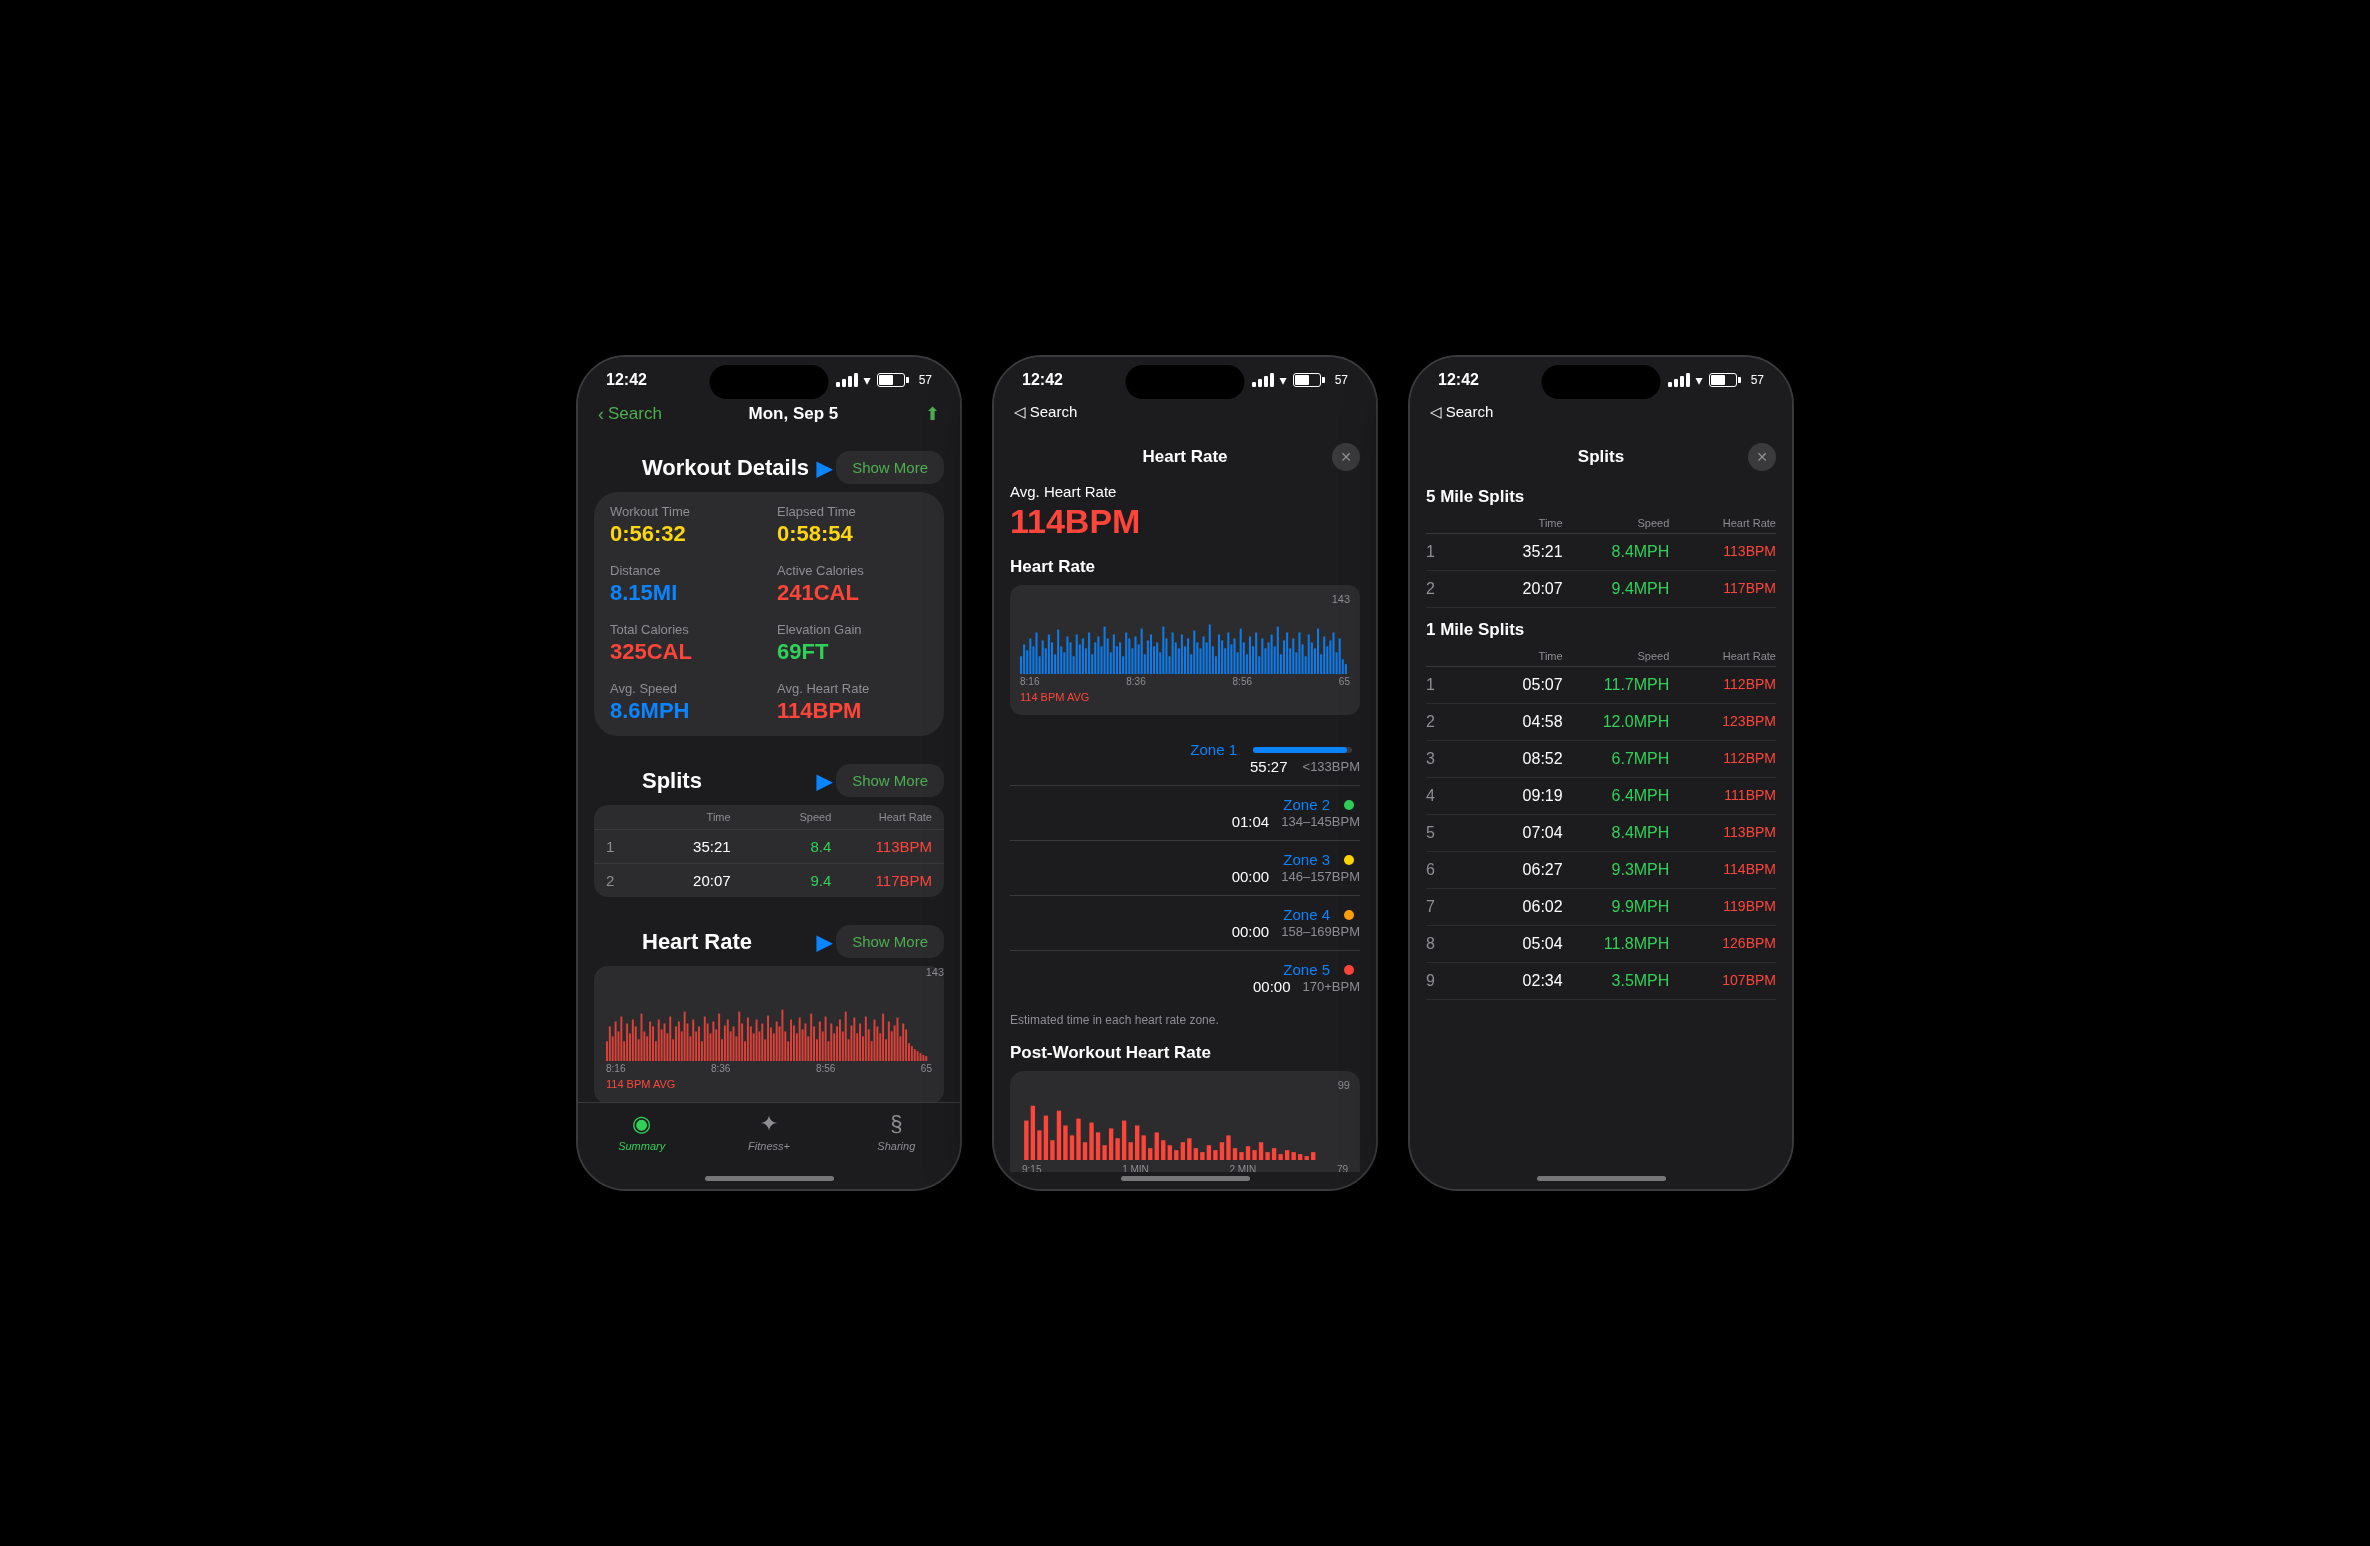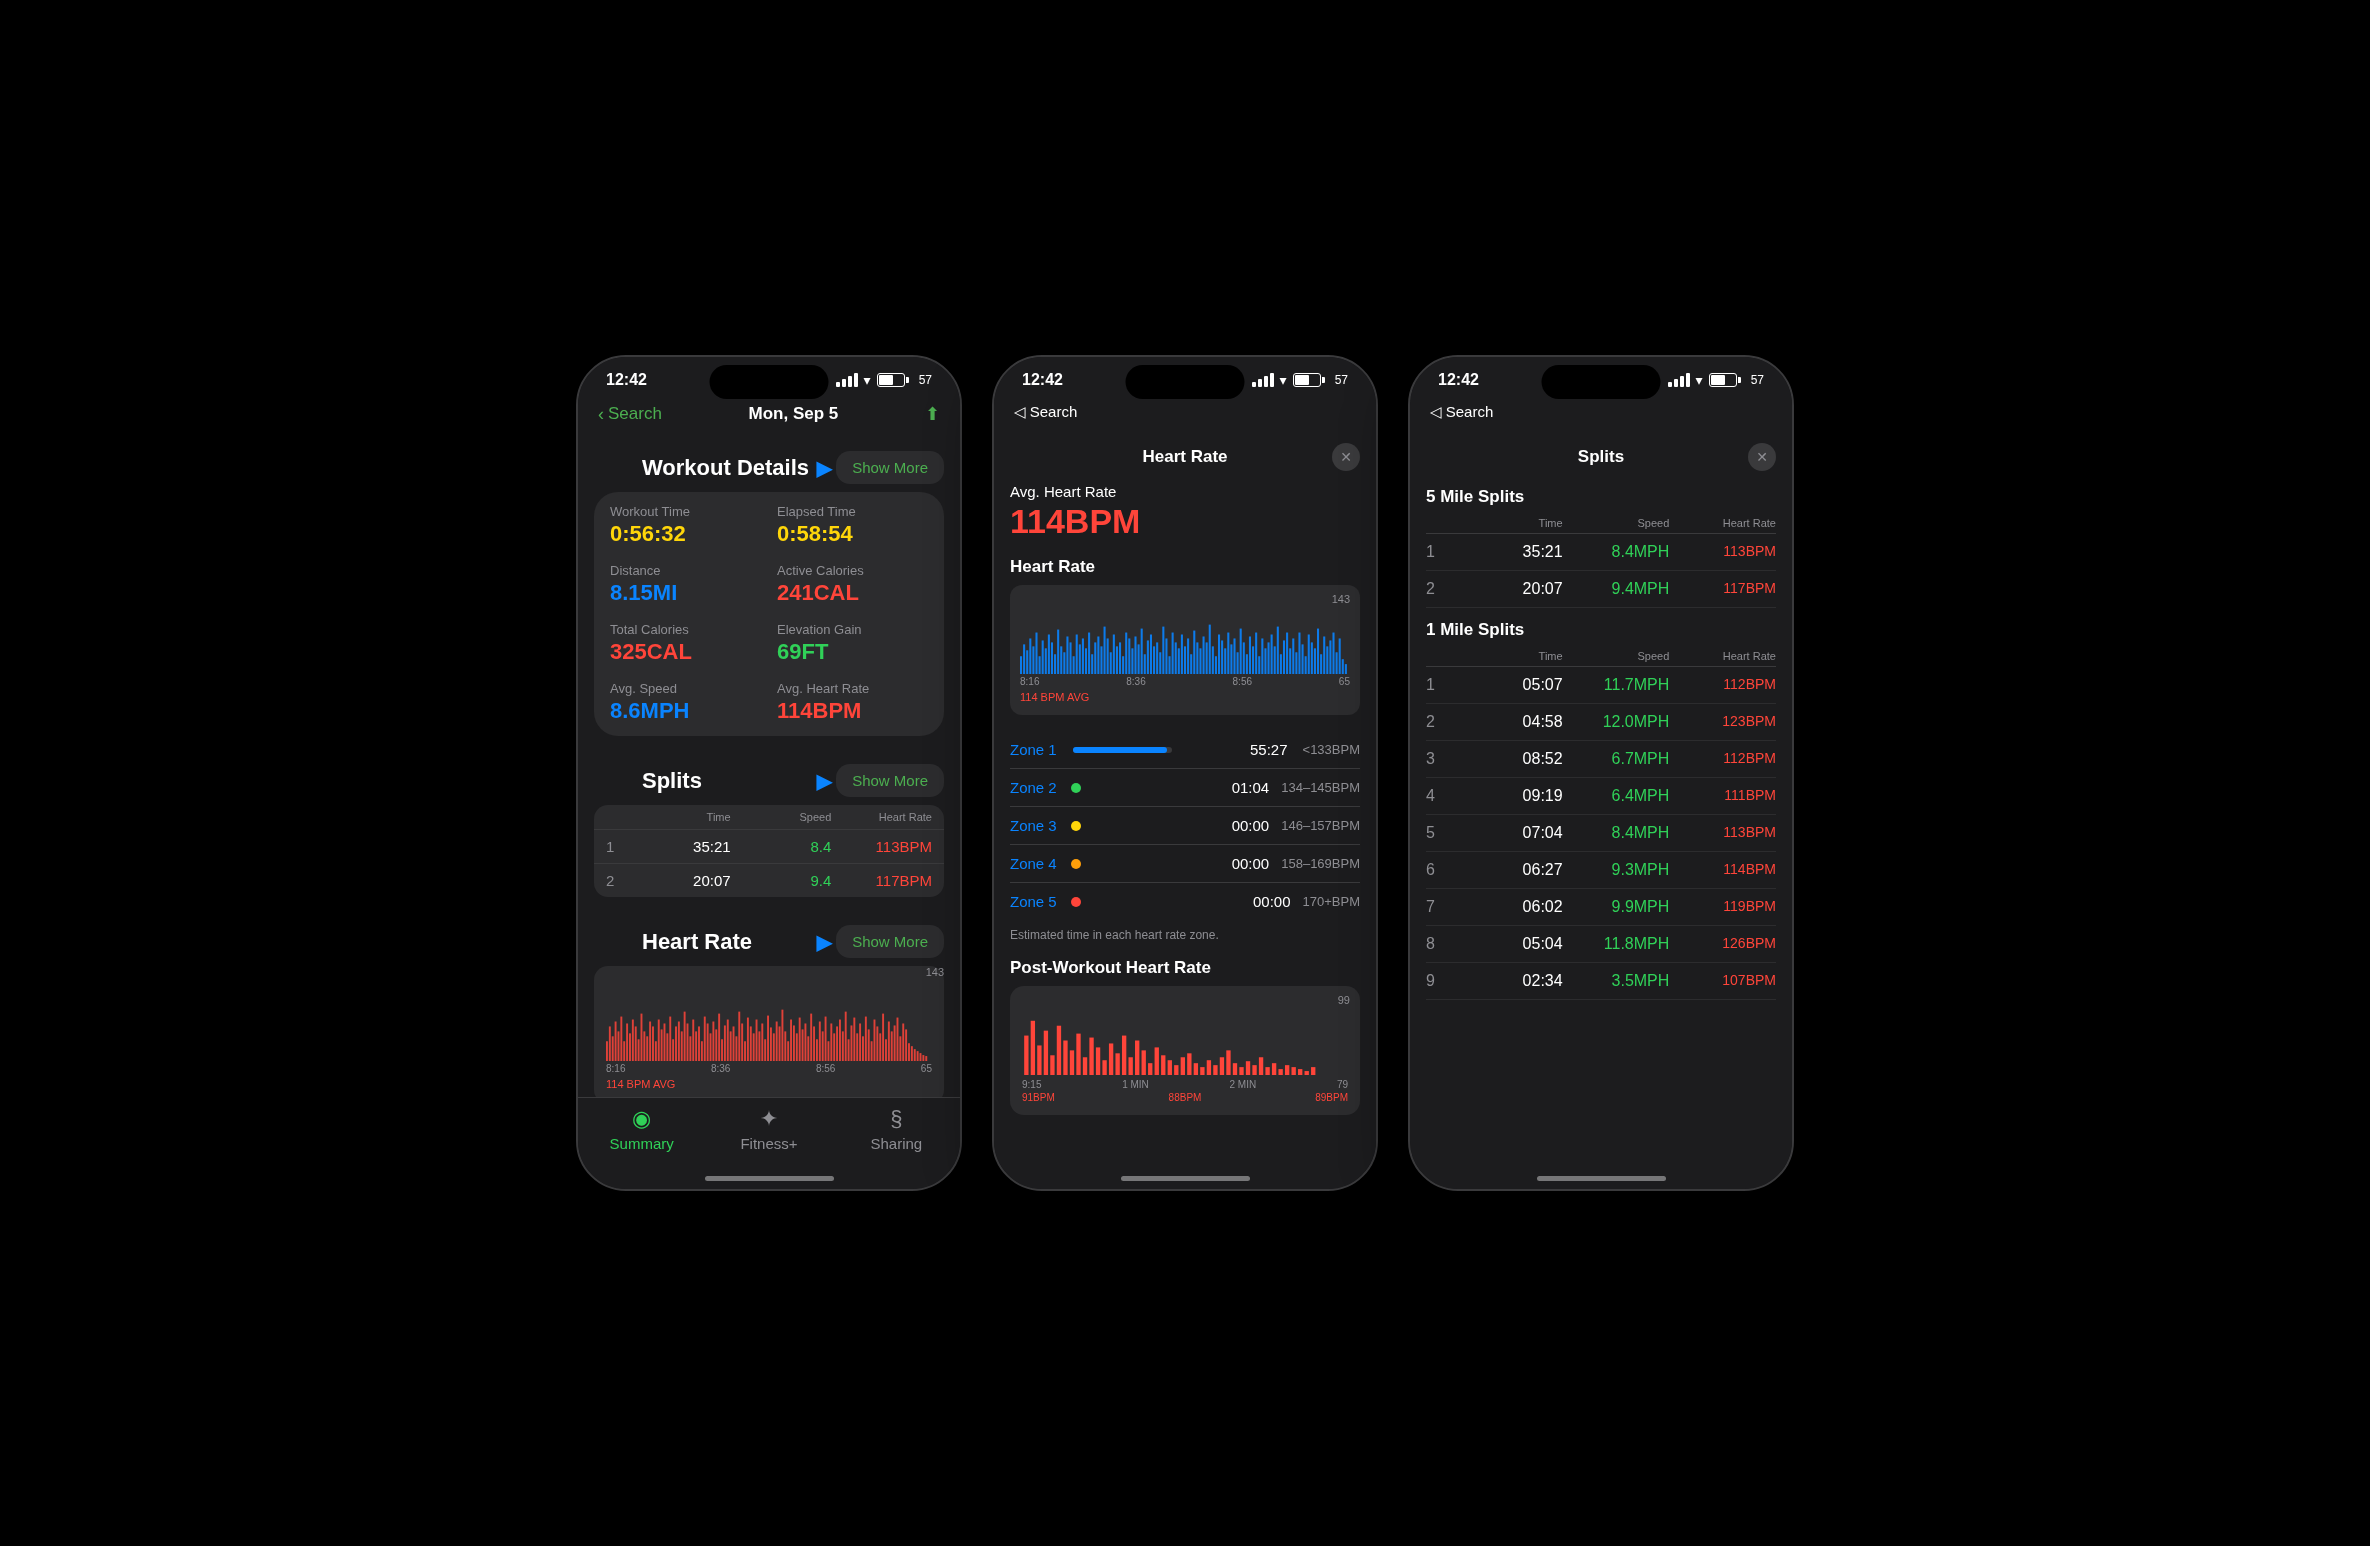--- a/index.html
+++ b/index.html
@@ -278,21 +278,21 @@
     }
     .tab-item {
       flex: 1;
       display: flex;
       flex-direction: column;
       align-items: center;
       gap: 3px;
       cursor: pointer;
     }
     .tab-icon { font-size: 22px; }
-    .tab-label { font-size: 15px; }
+    .tab-label { font-size: 11px; font-style: italic; }
     .tab-active { color: #30d158; }
     .tab-inactive { color: #8e8e93; }
 
     
     .home-indicator {
       width: 129px;
       height: 5px;
       background: #fff;
       border-radius: 3px;
       margin: 4px auto 8px;
@@ -352,20 +352,21 @@
       font-size: 17px;
       font-weight: 600;
       margin-bottom: 8px;
     }
     .zone-row {
       display: flex;
       justify-content: space-between;
       align-items: flex-end;
       padding: 10px 0;
       border-bottom: 1px solid #3a3a3c;
+      flex-direction: column;
     }
     .zone-row:last-child { border-bottom: none; }
     .zone-left {
       display: flex;
       align-items: center;
       gap: 8px;
     }
     .zone-name { color: #0a84ff; font-size: 15px; }
 
     

